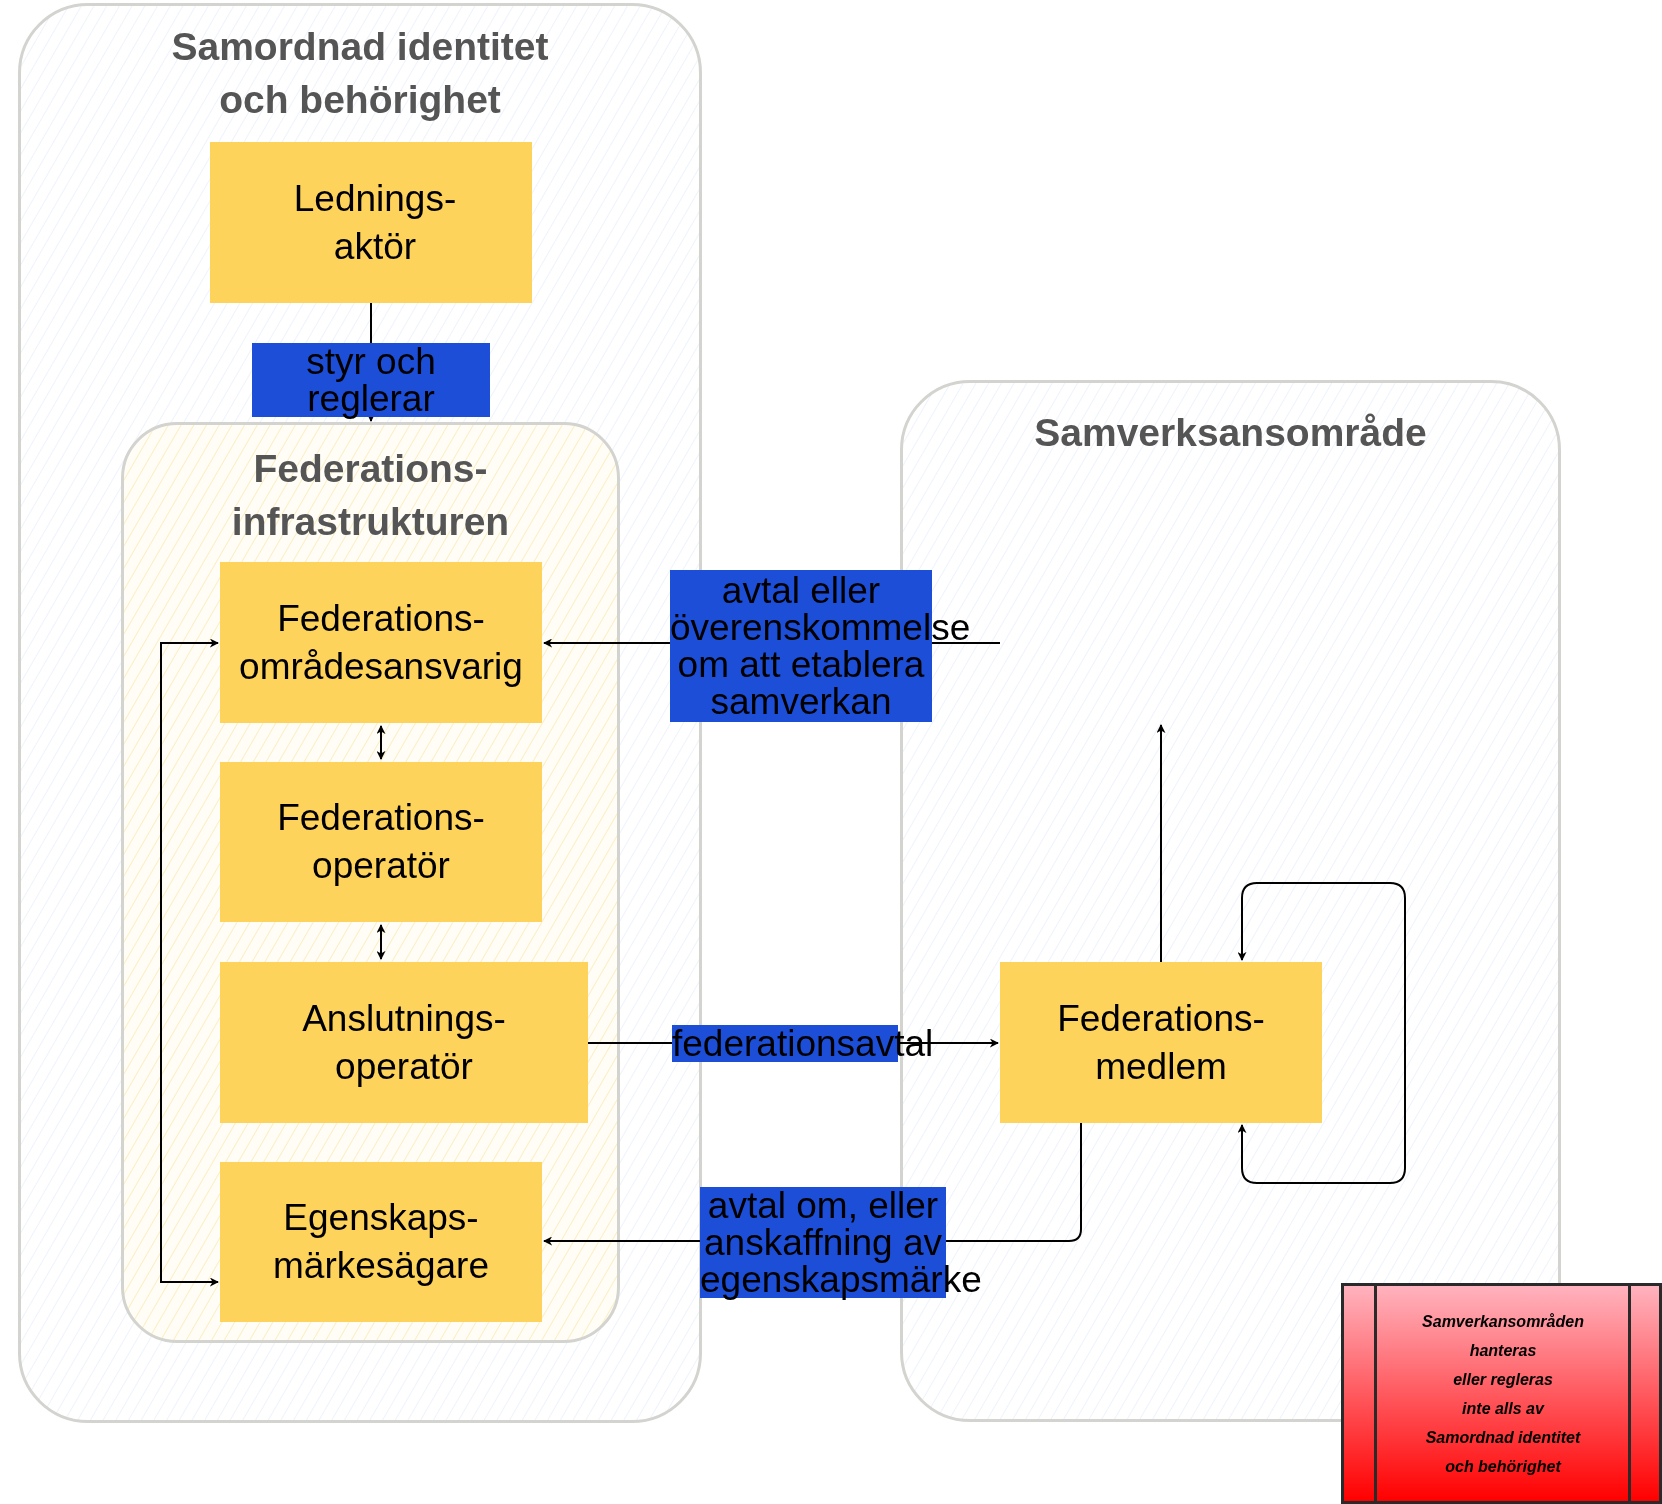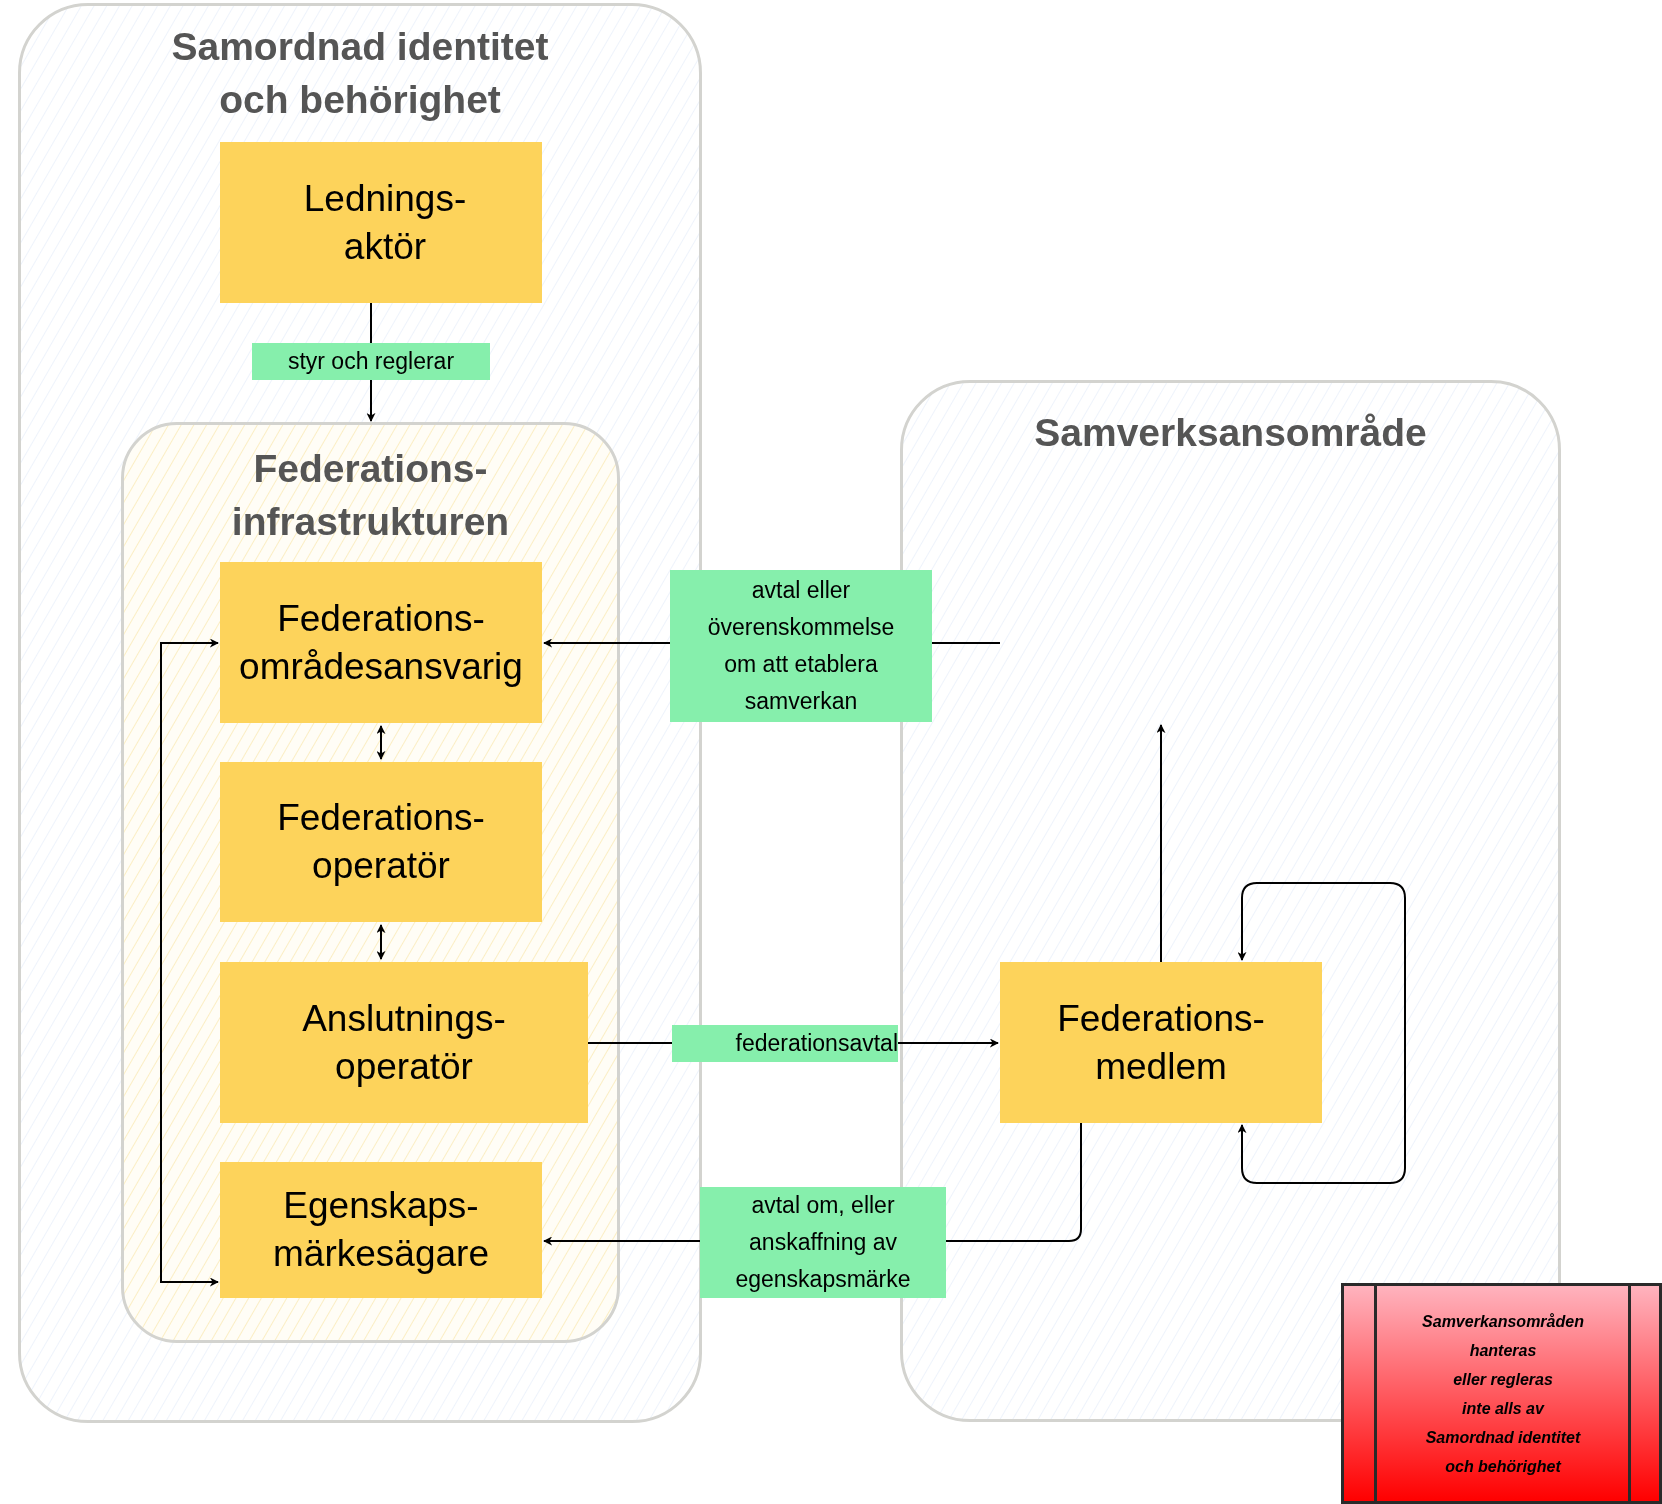--- a/index.html
+++ b/index.html
@@ -12,22 +12,22 @@
   .container.outer-left { left: 18px; top: 3px; width: 684px; height: 1420px; border-radius: 70px;
      background: repeating-linear-gradient(-60deg, #ffffff 0px, #ffffff 9px, #eef3fb 10px, #ffffff 11px); }
   .container.inner { left: 121px; top: 422px; width: 499px; height: 921px; border-radius: 56px;
      background: repeating-linear-gradient(-60deg, #fffdf6 0px, #fffdf6 9px, #fbeec4 10px, #fffdf6 11px); }
   .container.right { left: 900px; top: 380px; width: 661px; height: 1042px; border-radius: 70px;
      background: repeating-linear-gradient(-60deg, #ffffff 0px, #ffffff 9px, #eef3fb 10px, #ffffff 11px); }
   .container-title { position: absolute; text-align: center; color: #555555; font-weight: bold;
      font-size: 39px; line-height: 53px; white-space: pre-line; }
   .box { position: absolute; background: #fdd35b; display: flex; align-items: center; justify-content: center;
      text-align: center; font-size: 37px; line-height: 48px; color: #000; white-space: pre-line; box-sizing: border-box; }
-  .edge-label { position: absolute; text-align: center; font-size: 23px; line-height: 37px; color: #000;
-     background: #86efac; white-space: pre-line; }
+  .edge-label { position: absolute; text-align: center; font-size: 37px; line-height: 37px; color: #000;
+     background: #1d4ed8; white-space: pre-line; }
   .note { position: absolute; left: 1341px; top: 1283px; width: 321px; height: 221px; box-sizing: border-box;
      border: 3px solid #2a2a2a; background: linear-gradient(to bottom, #ffb3be 0%, #ff0000 100%); }
   .note .divider { position: absolute; top: 0; bottom: 0; width: 3px; background: #2a2a2a; }
   .note .note-text { position: absolute; left: 35px; right: 32px; top: 0; bottom: 0; display: flex;
      align-items: center; justify-content: center; text-align: center; font-weight: bold; font-style: italic;
      font-size: 16px; line-height: 29px; color: #000; white-space: pre-line; }
 </style>
 </head>
 <body>
 
@@ -63,29 +63,29 @@
 
     <path d="M544,1043 L998,1043" stroke="#000" stroke-width="2" fill="none" marker-start="url(#arr)" marker-end="url(#arr)"></path>
 
     <path d="M1081,1123 L1081,1229 Q1081,1241 1069,1241 L544,1241" stroke="#000" stroke-width="2" fill="none" marker-end="url(#arr)"></path>
 
     <path d="M1161,962 L1161,725" stroke="#000" stroke-width="2" fill="none" marker-end="url(#arr)"></path>
 
     <path d="M1242,1125 L1242,1168 Q1242,1183 1257,1183 L1390,1183 Q1405,1183 1405,1168 L1405,898 Q1405,883 1390,883 L1257,883 Q1242,883 1242,898 L1242,960" stroke="#000" stroke-width="2" fill="none" marker-start="url(#arr)" marker-end="url(#arr)"></path>
   </svg>
 
-  <div class="box" style="left:220px; top:142px; width:322px; height:161px;padding-left:8px;">Lednings-
+  <div class="box" style="left:210px; top:142px; width:322px; height:161px;padding-left:8px;">Lednings-
 aktör</div>
   <div class="box" style="left:220px; top:562px; width:322px; height:161px;">Federations-
 områdesansvarig</div>
   <div class="box" style="left:220px; top:762px; width:322px; height:160px;">Federations-
 operatör</div>
   <div class="box" style="left:220px; top:962px; width:368px; height:161px;">Anslutnings-
 operatör</div>
-  <div class="box" style="left:220px; top:1162px; width:322px; height:136px;">Egenskaps-
+  <div class="box" style="left:220px; top:1162px; width:322px; height:160px;">Egenskaps-
 märkesägare</div>
   <div class="box" style="left:1000px; top:962px; width:322px; height:161px;">Federations-
 medlem</div>
 
   <div class="edge-label" style="left:252px; top:343px; width:238px;">styr och reglerar</div>
   <div class="edge-label" style="left:670px; top:570px; width:262px; padding:2px 0;">avtal eller
 överenskommelse
 om att etablera
 samverkan</div>
   <div class="edge-label" style="left:672px; top:1025px; width:226px;text-align:right;">federationsavtal</div>

